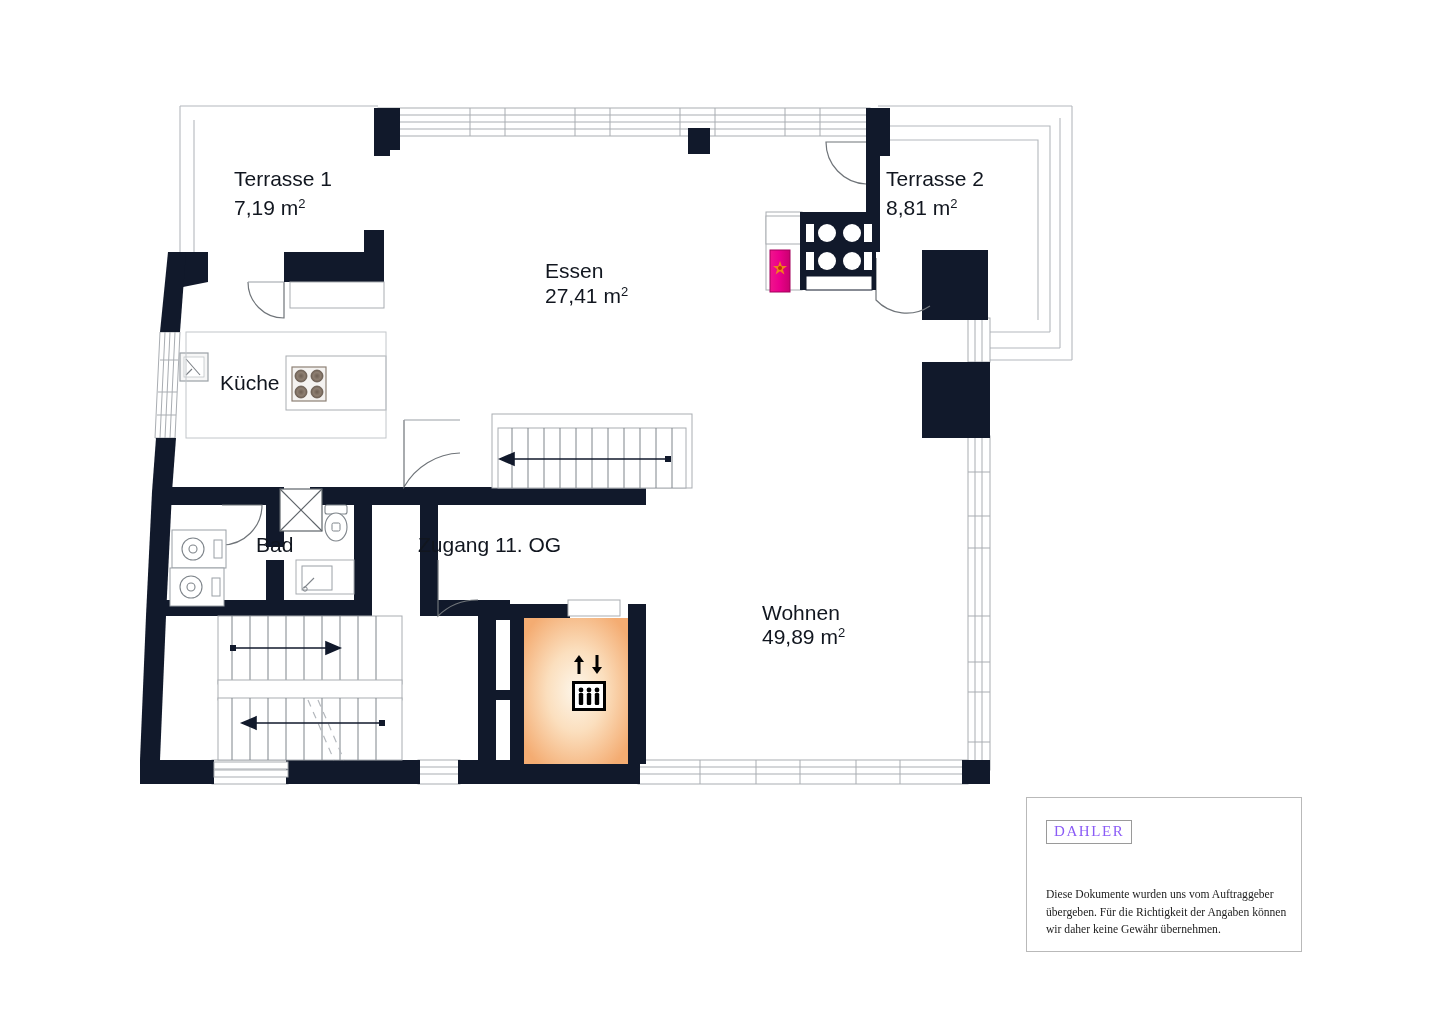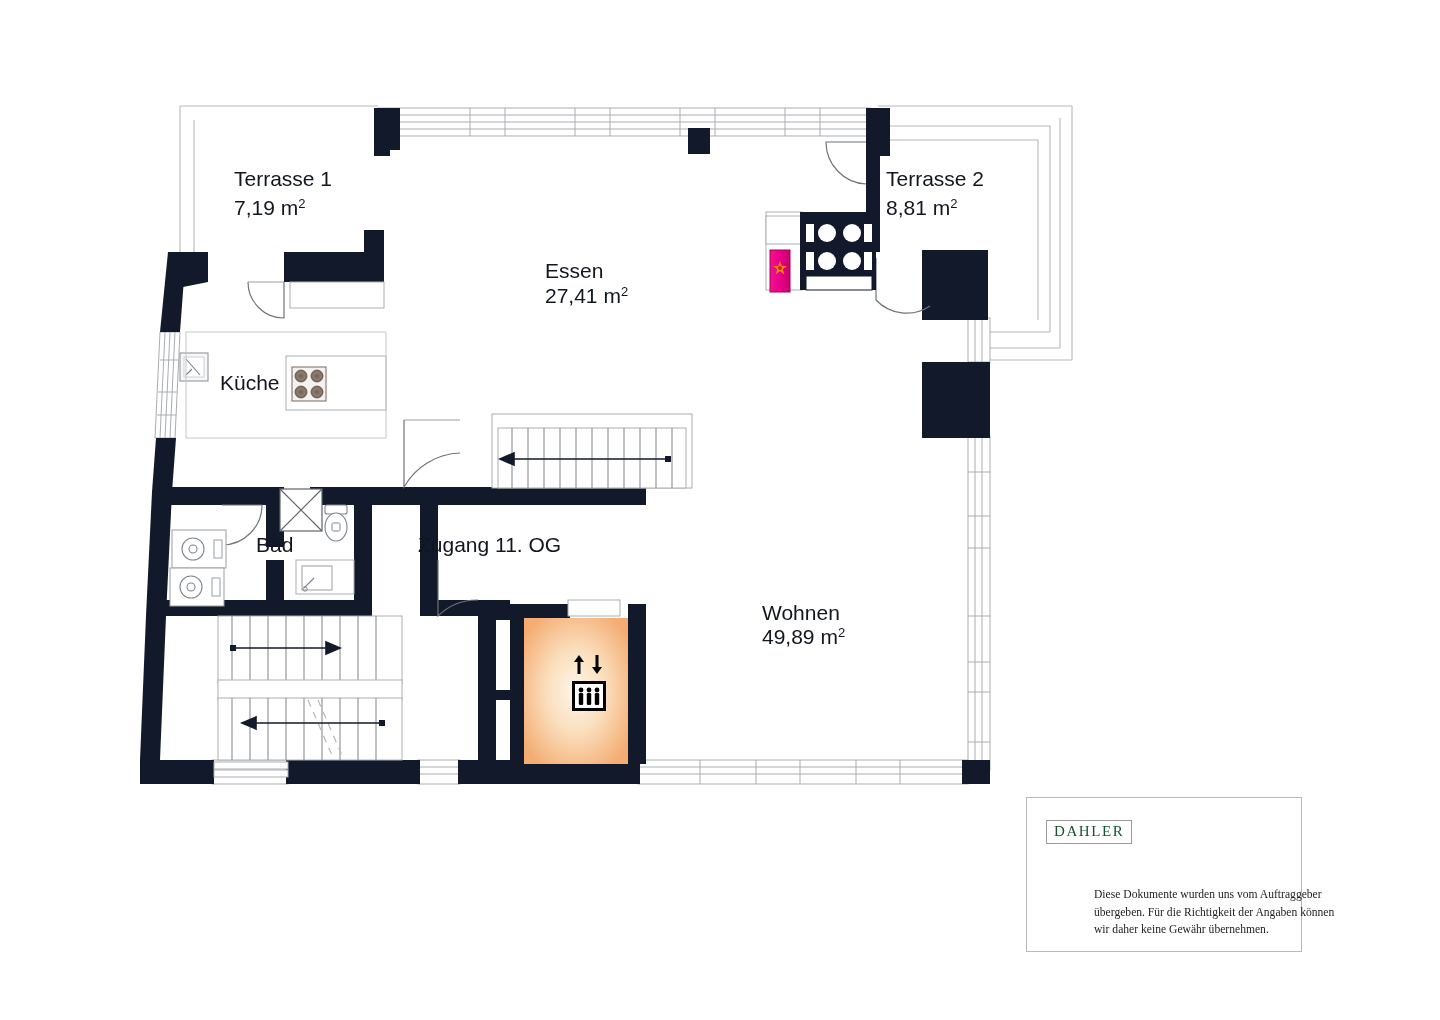--- a/index.html
+++ b/index.html
@@ -52,33 +52,32 @@
   }
   .legend-logo {
     position: absolute;
     left: 19px;
     top: 22px;
     border: 1px solid #9a9a9a;
     padding: 3px 7px 4px 7px;
     font-family: "Liberation Serif", serif;
     font-size: 15px;
     letter-spacing: 1.6px;
-    color: #14532d;
+    color: #8b5cf6;
     line-height: 1;
   }
   .legend-text {
     position: absolute;
     left: 19px;
     top: 88px;
     width: 244px;
     font-family: "Liberation Serif", serif;
     font-size: 11.6px;
     line-height: 1.52;
     color: #1c1c1c;
-    margin-left: 48px;
   }
 </style>
 </head>
 <body>
 
 <div id="plan-root">
 
 <svg class="plan" viewBox="0 0 1440 1020" xmlns="http://www.w3.org/2000/svg">
 
   <defs>

